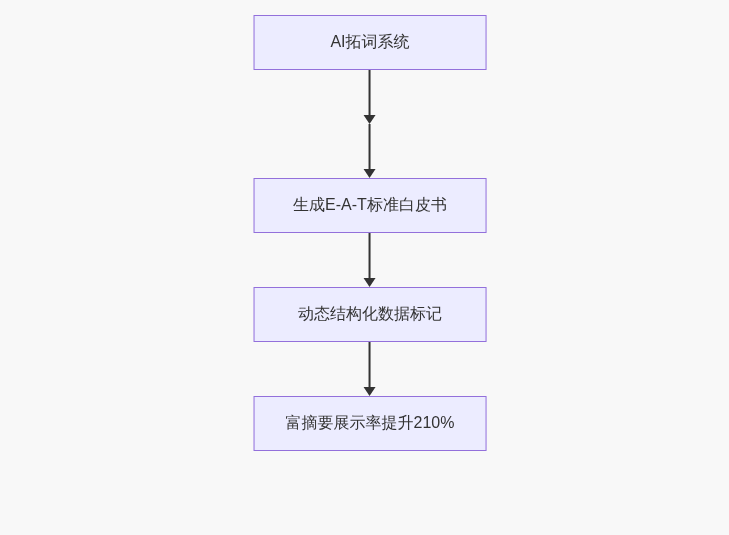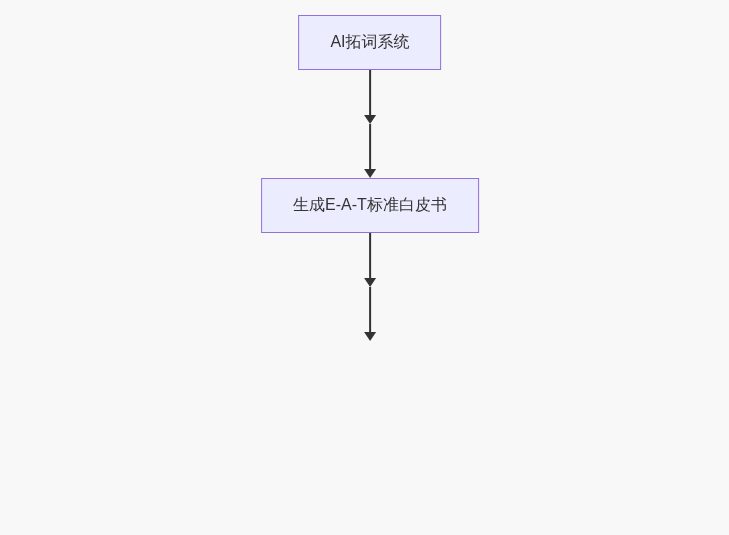--- a/index.html
+++ b/index.html
@@ -14,21 +14,20 @@
     overflow: hidden;
     font-family: "Liberation Sans", "DejaVu Sans", sans-serif;
   }
   .flow {
     position: absolute;
     left: 370px;
     top: 15px;
     transform: translateX(-50%);
     display: flex;
     flex-direction: column;
-    align-items: center;
   }
   .node {
     box-sizing: border-box;
     height: 55px;
     padding: 0 31px;
     display: flex;
     align-items: center;
     justify-content: center;
     background: var(--node-fill, #ececff);
     border: 1.5px solid var(--node-border, #9370db);
@@ -79,21 +78,27 @@
 
     <div class="node">
       <span>生成E-A-T标准白皮书</span>
     </div>
 
     <div class="arrow">
       <span class="edge-line"></span>
       <span class="arrow-head"></span>
     </div>
 
+    <div class="node">
+      <span>动态结构化数据标记</span>
+    </div>
 
     <div class="arrow">
       <span class="edge-line"></span>
       <span class="arrow-head"></span>
     </div>
 
+    <div class="node">
+      <span>富摘要展示率提升210%</span>
+    </div>
 
   </div>
 </div>
 
 </body></html>

